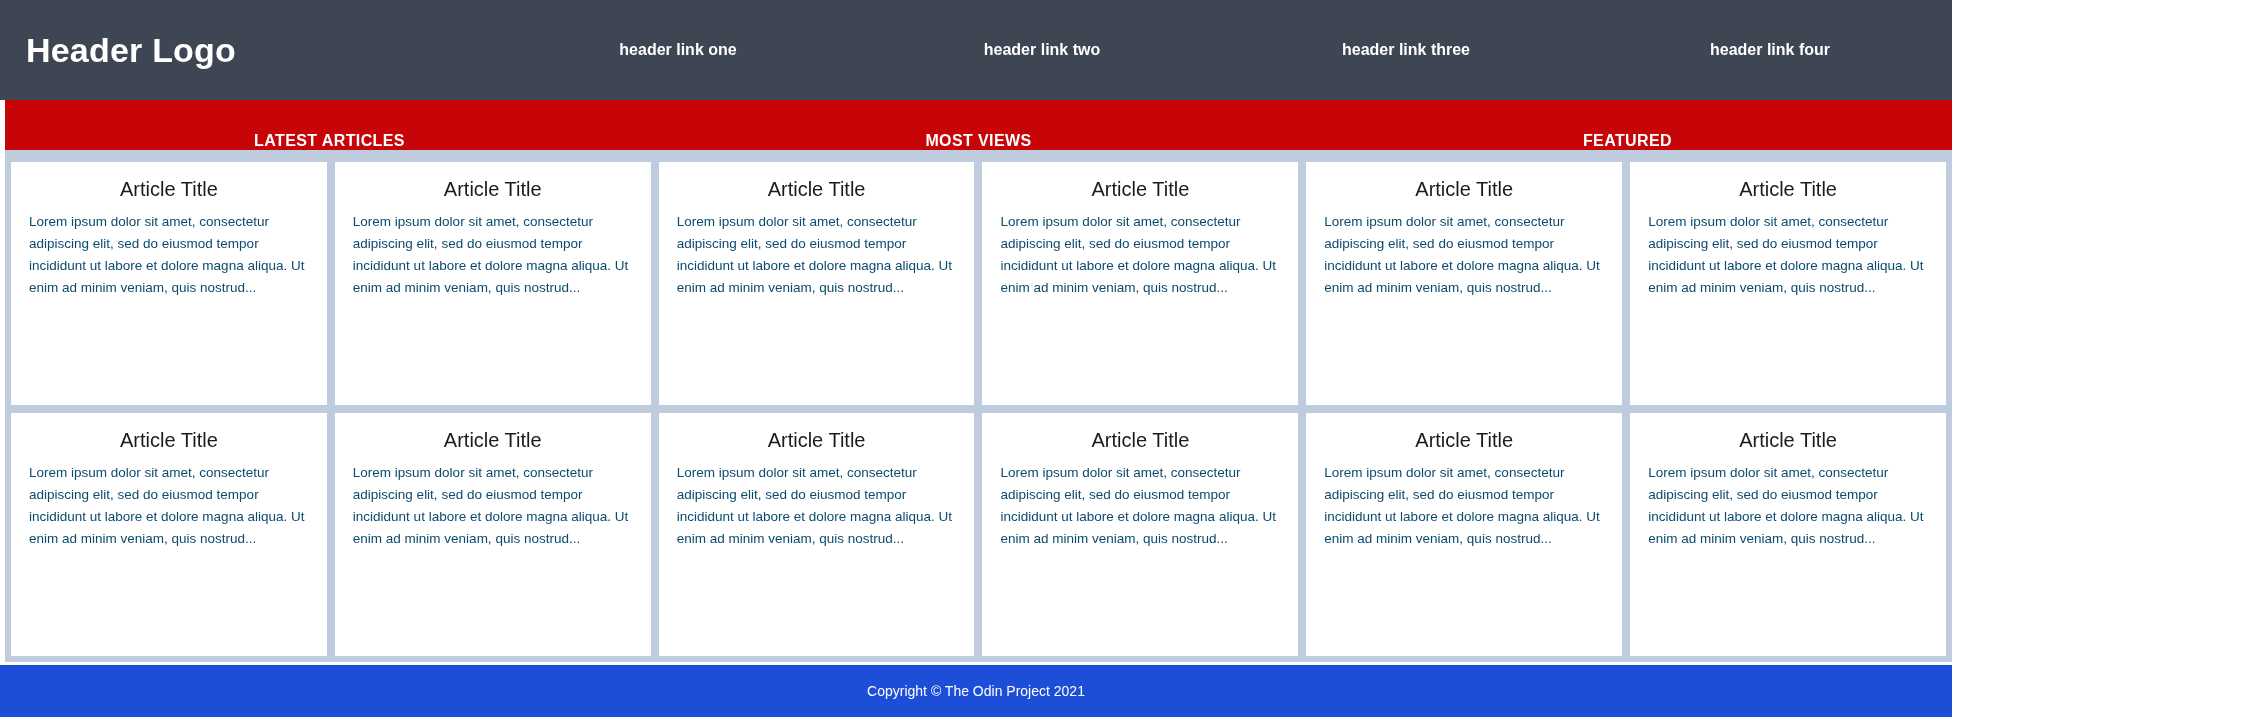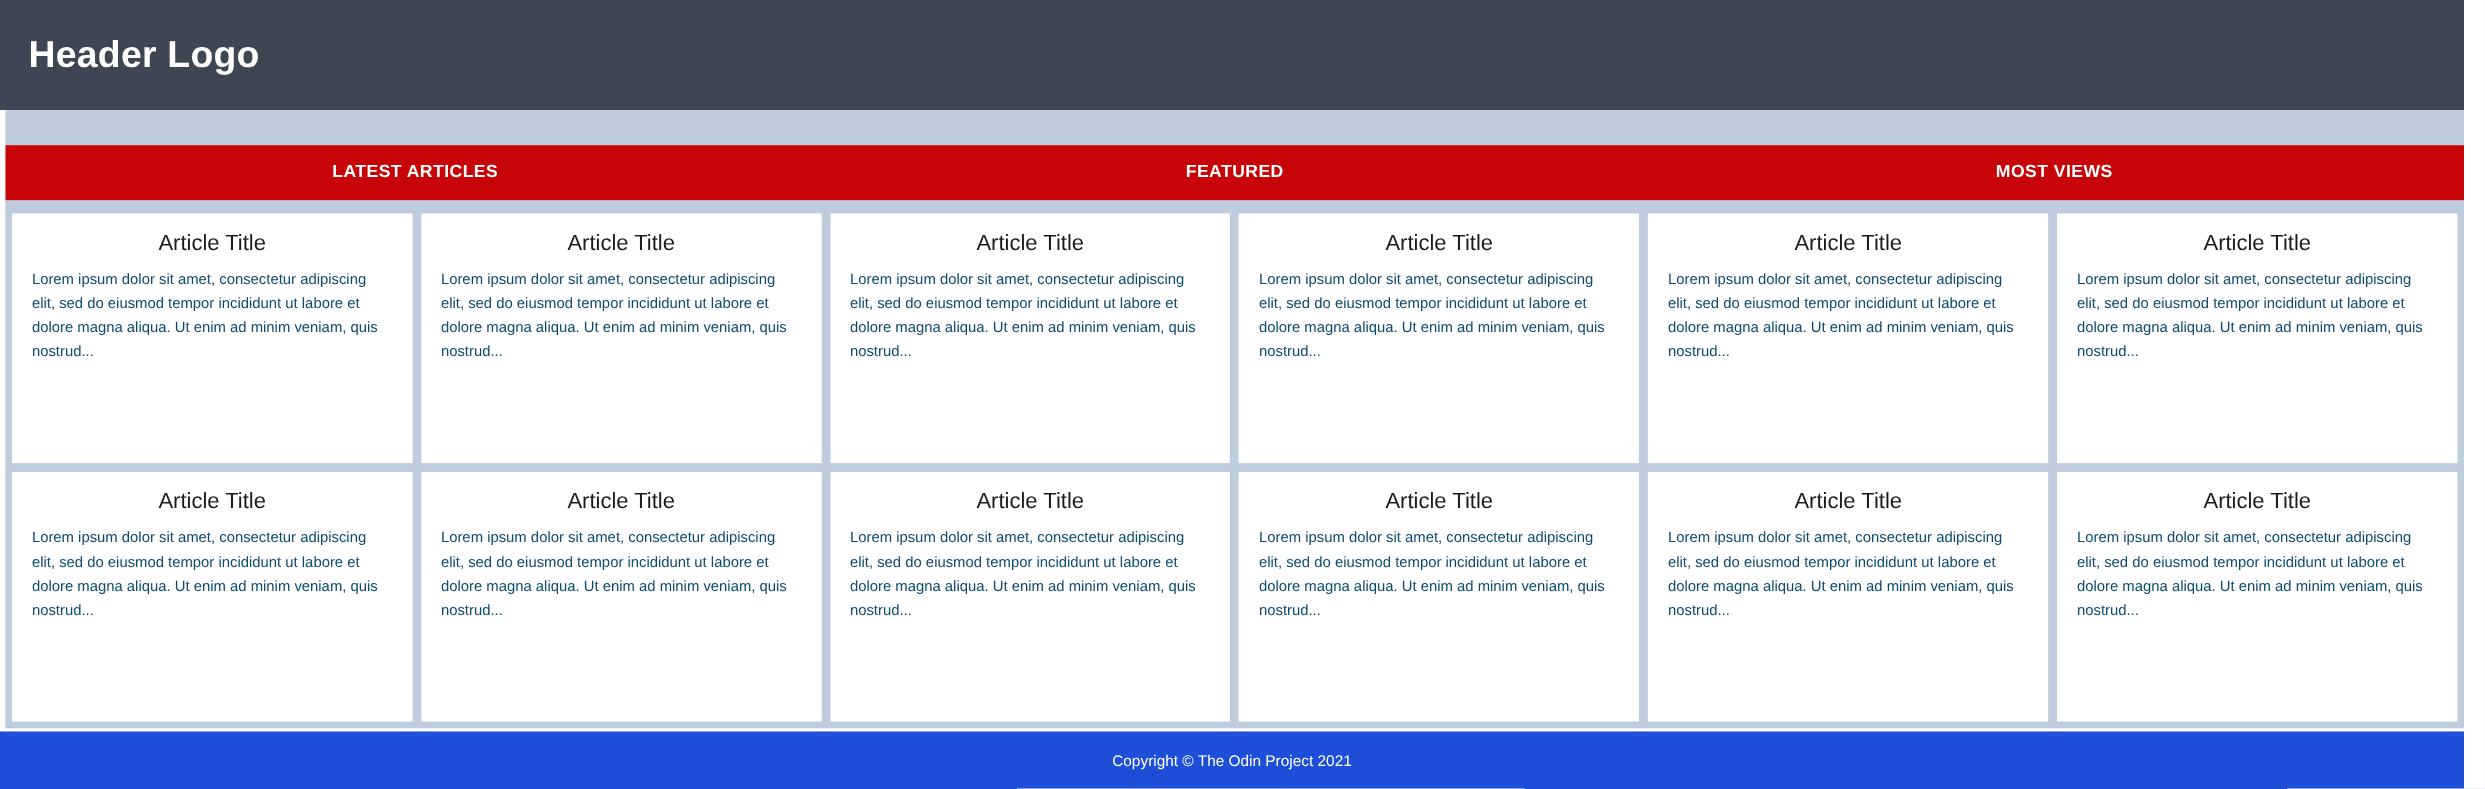--- a/index.html
+++ b/index.html
@@ -8,21 +8,21 @@
   }
   body {
     width: 2259px;
     height: 717px;
     background: #ffffff;
     font-family: "Liberation Sans", sans-serif;
     overflow: hidden;
   }
 
   .page {
-    width: 2240px;
+    width: 1952px;
     height: 717px;
     display: flex;
     flex-direction: column;
     background: #ffffff;
   }
 
   
   .site-header {
     height: 100px;
     flex: 0 0 100px;
@@ -108,23 +108,22 @@
     margin-left: 5px;
     min-width: 0;
     background: #bfccdd;
     margin-bottom: 3px;
   }
   .tabbar {
     height: 50px;
     flex: 0 0 50px;
     background: #c70509;
     display: flex;
-    align-items: center;
+    align-items: flex-end;
     margin-bottom: 6px;
-    margin-top: 32px;
   }
   .tab {
     flex: 1 1 0;
     text-align: center;
     color: #ffffff;
     font-size: 16px;
     font-weight: bold;
     letter-spacing: 0.4px;
     white-space: nowrap;
   }
@@ -182,31 +181,37 @@
     font-size: 14px;
   }
 </style>
 </head>
 <body>
 
 <div class="page">
 
   <header class="site-header">
     <div class="header-logo">Header Logo</div>
+    <nav class="header-nav">
+      <a class="header-link" href="#">header link one</a>
+      <a class="header-link" href="#">header link two</a>
+      <a class="header-link" href="#">header link three</a>
+      <a class="header-link" href="#">header link four</a>
+    </nav>
   </header>
 
   <div class="body-area">
 
 
     <main class="main">
 
       <div class="tabbar">
         <div class="tab">LATEST ARTICLES</div>
+        <div class="tab">MOST VIEWS</div>
         <div class="tab">FEATURED</div>
-        <div class="tab">MOST VIEWS</div>
       </div>
 
       <div class="cards-area">
 
         <div class="card-row">
           <article class="card">
             <h3 class="card-title">Article Title</h3>
             <p class="card-body">Lorem ipsum dolor sit amet, consectetur adipiscing elit, sed do eiusmod tempor incididunt ut labore et dolore magna aliqua. Ut enim ad minim veniam, quis nostrud...</p>
           </article>
           <article class="card">

